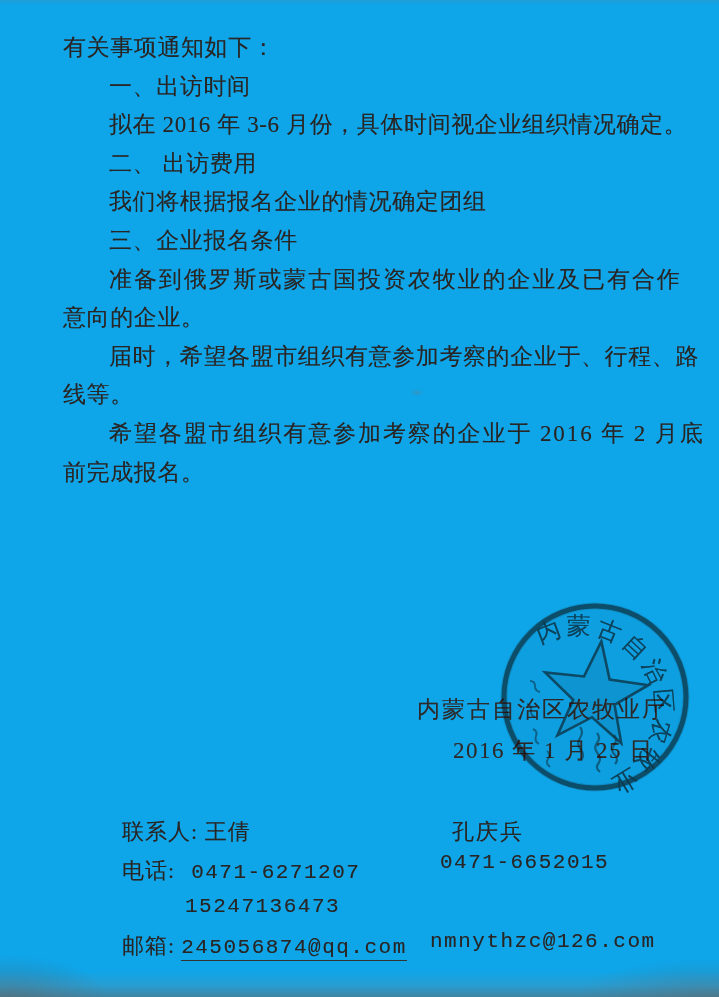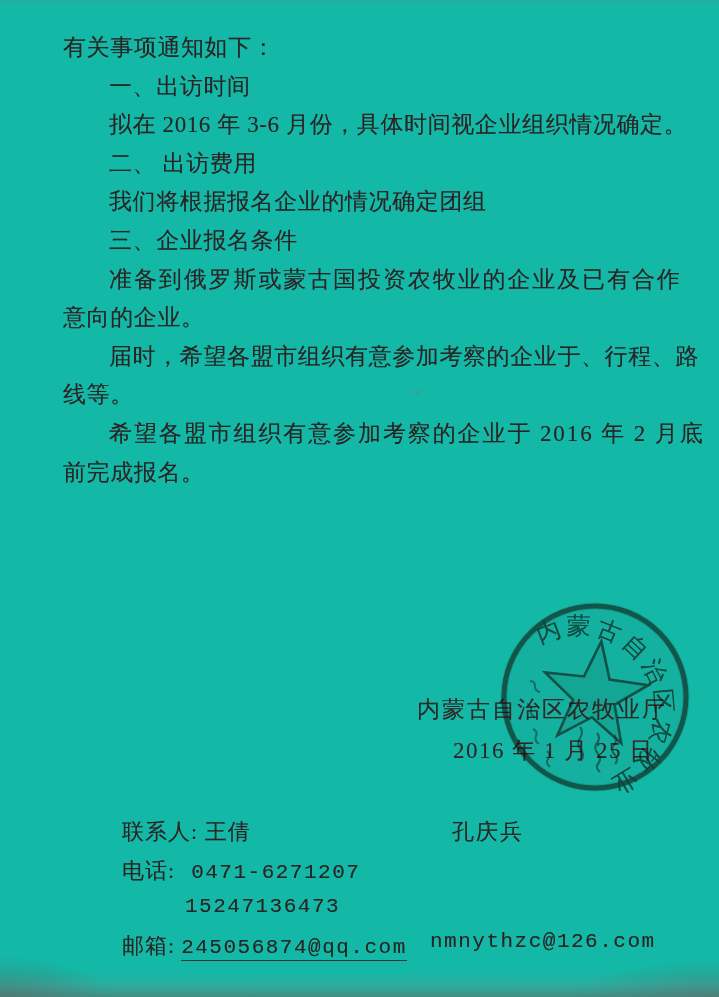--- a/index.html
+++ b/index.html
@@ -1,20 +1,20 @@
 <!DOCTYPE html>
 <html><head>
 <meta charset="utf-8">
 <style>
   html,body{margin:0;padding:0;background:#e8e8e8;}
   .page{
     position:relative;
     width:719px;height:997px;
     margin:0 auto;
-    background:#14b8a6;
+    background:#0ea5e9;
     overflow:hidden;
     font-family:"Liberation Serif", serif;
     color:#222;
   }
   
   .page *{text-shadow:0 0 0.6px rgba(70,70,70,.55);}
 
   
   .doc-body{
     position:absolute; left:63px; top:29px; width:606px;
@@ -148,20 +148,21 @@
 
   <div class="contact c-name-l">
     <span>联系人:</span>
     <span>王倩</span>
   </div>
   <div class="contact c-name-r">孔庆兵</div>
 
   <div class="contact c-tel-l">
     <span>电话:</span><span class="num">0471-6271207</span>
   </div>
+  <div class="contact c-tel-r num">0471-6652015</div>
 
   <div class="contact c-tel2-l num">15247136473</div>
 
   <div class="contact c-mail-l">
     <span>邮箱:</span><span class="num">245056874@qq.com</span>
   </div>
   <div class="contact c-mail-r num">nmnythzc@126.com</div>
 
   <div class="scan-corner-bl"></div>
   <div class="scan-corner-br"></div>

